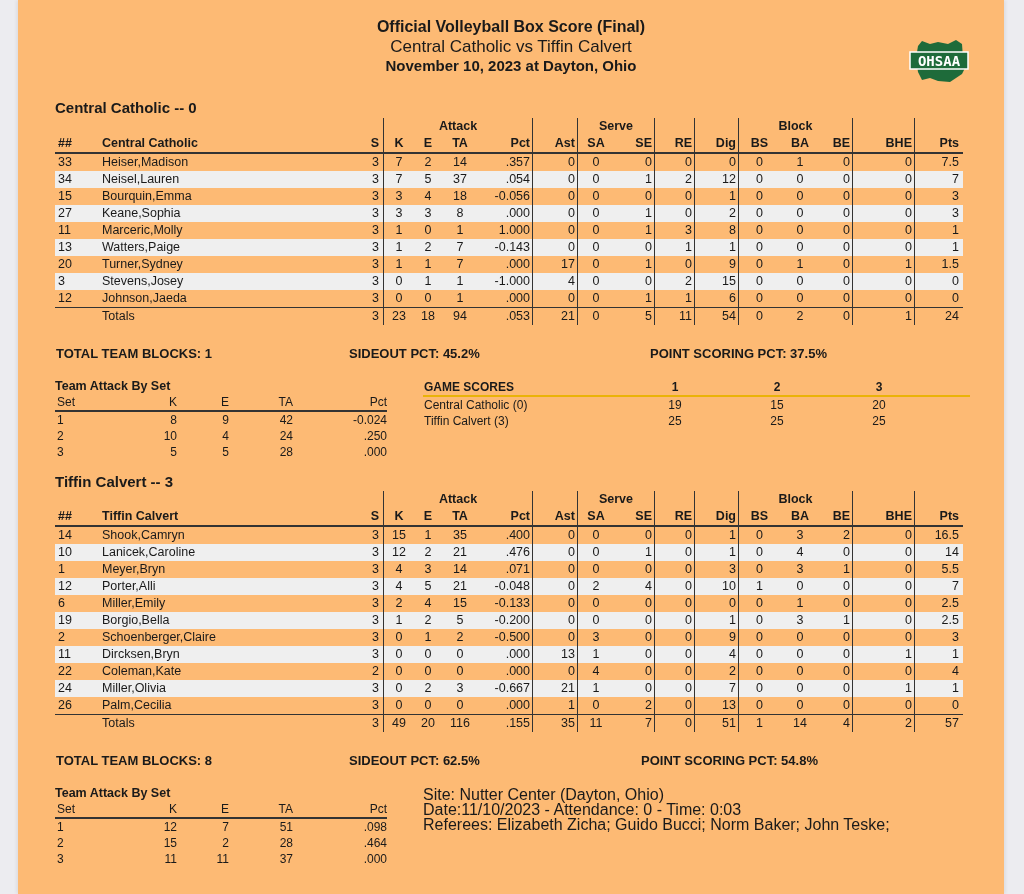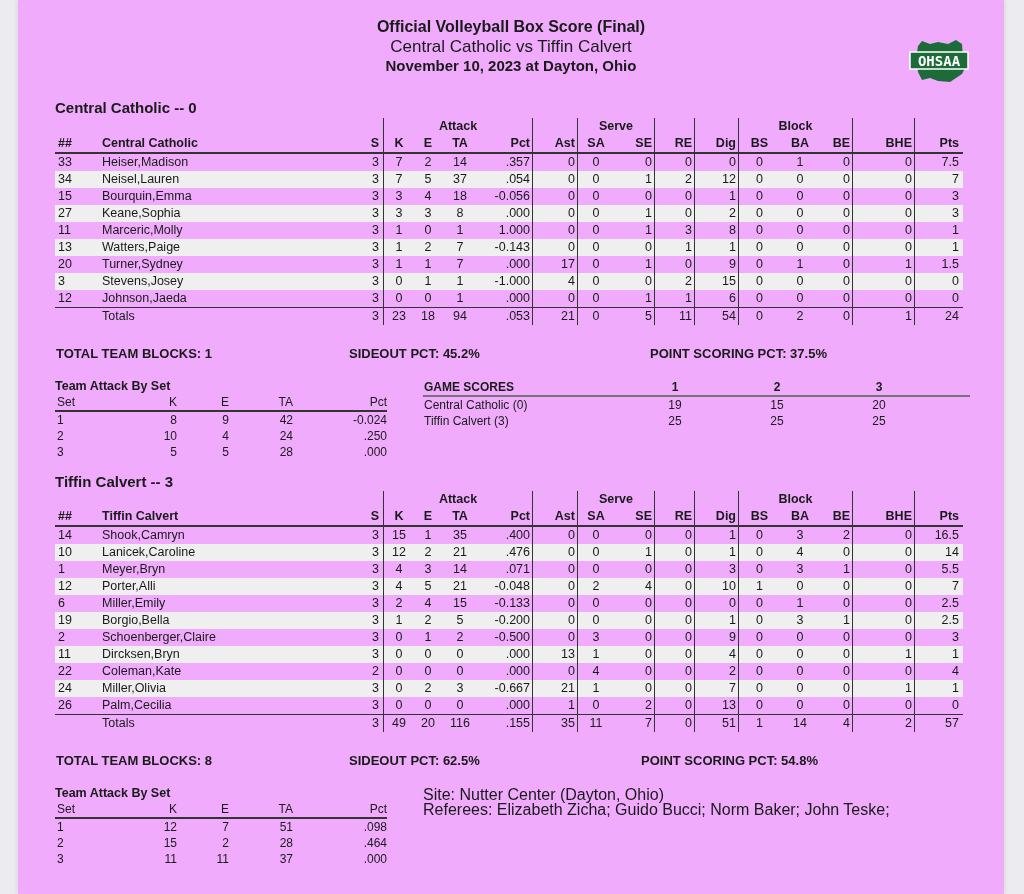--- a/index.html
+++ b/index.html
@@ -5,21 +5,21 @@
   html, body { margin:0; padding:0; }
   body {
     width:1024px; height:894px; overflow:hidden;
     background:#ececf0;
     font-family:"Liberation Sans", sans-serif;
     color:#1a1a1a;
     position:relative;
   }
   .page {
     position:absolute; left:18px; top:0; width:986px; height:894px;
-    background:#f0abfc;
+    background:#fdba74;
     box-shadow: -2px 0 3px rgba(0,0,0,0.06), 2px 0 3px rgba(0,0,0,0.06);
   }
   .hdr { position:absolute; left:0; width:986px; text-align:center; top:18px; }
   .hdr .t1 { font-size:16px; font-weight:bold; line-height:18px; }
   .hdr .t2 { font-size:17px; font-weight:normal; line-height:21px; }
   .hdr .t3 { font-size:15px; font-weight:bold; line-height:17px; }
   .logo { position:absolute; left:890px; top:38px; width:62px; height:46px; }
 
   .team-title { position:absolute; left:37px; font-size:15px; font-weight:bold; }
 
@@ -56,21 +56,21 @@
   table.tabs caption { text-align:left; font-weight:bold; font-size:12.5px; line-height:15px; }
   table.tabs tr.h th { font-weight:normal; border-bottom:2px solid #333; }
   .ts-set { width:70px; text-align:left; padding-left:2px !important; }
   .ts-k { width:50px; text-align:right; }
   .ts-e { width:52px; text-align:right; }
   .ts-ta { width:64px; text-align:right; }
   .ts-pct { width:94px; text-align:right; }
 
   table.gs { position:absolute; left:405px; border-collapse:collapse; font-size:12px; }
   table.gs td, table.gs th { padding:0; height:16px; line-height:16px; }
-  table.gs tr.h th { border-bottom:2px solid #737373; font-weight:bold; }
+  table.gs tr.h th { border-bottom:2px solid #eab308; font-weight:bold; }
   .gs-name { width:200px; text-align:left; padding-left:1px !important; }
   .gs-g { width:102px; text-align:center; }
   .gs-g3 { width:102px; text-align:center; }
   .gs-pad { width:40px; }
 
   .info { position:absolute; left:405px; top:787px; font-size:16px; line-height:15px; }
 </style>
 </head>
 <body>
 
@@ -693,15 +693,16 @@
           <td class="ts-k">11</td>
           <td class="ts-e">11</td>
           <td class="ts-ta">37</td>
           <td class="ts-pct">.000</td>
         </tr>
       </tbody>
   </table>
 
   <div class="info">
     <div>Site: Nutter Center (Dayton, Ohio)</div>
+    <div>Date:11/10/2023 - Attendance: 0 - Time: 0:03</div>
     <div>Referees: Elizabeth Zicha; Guido Bucci; Norm Baker; John Teske;</div>
   </div>
 </div>
 
 </body></html>

